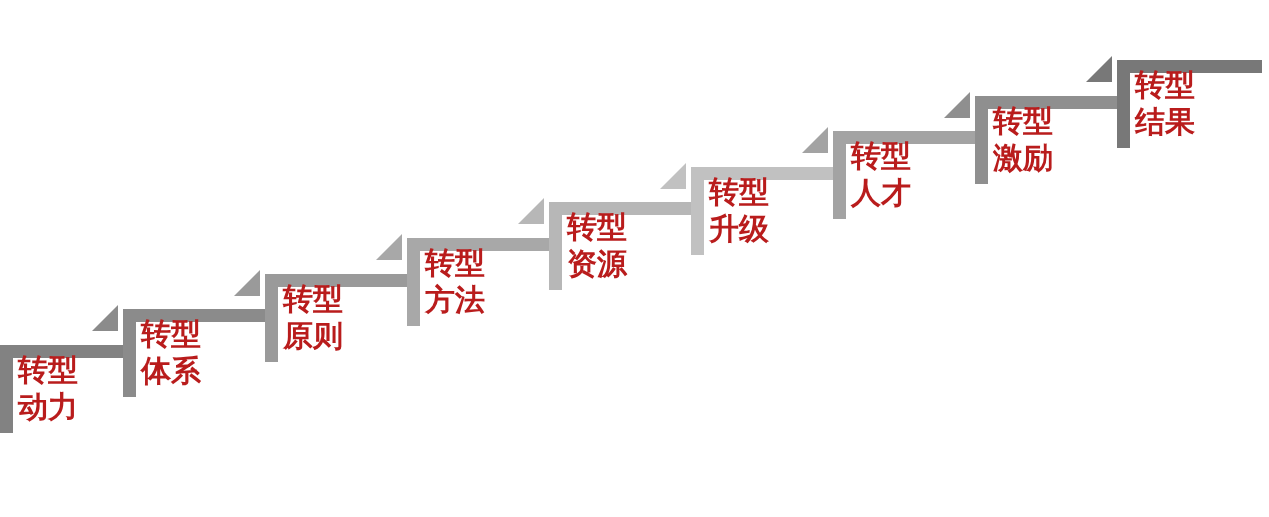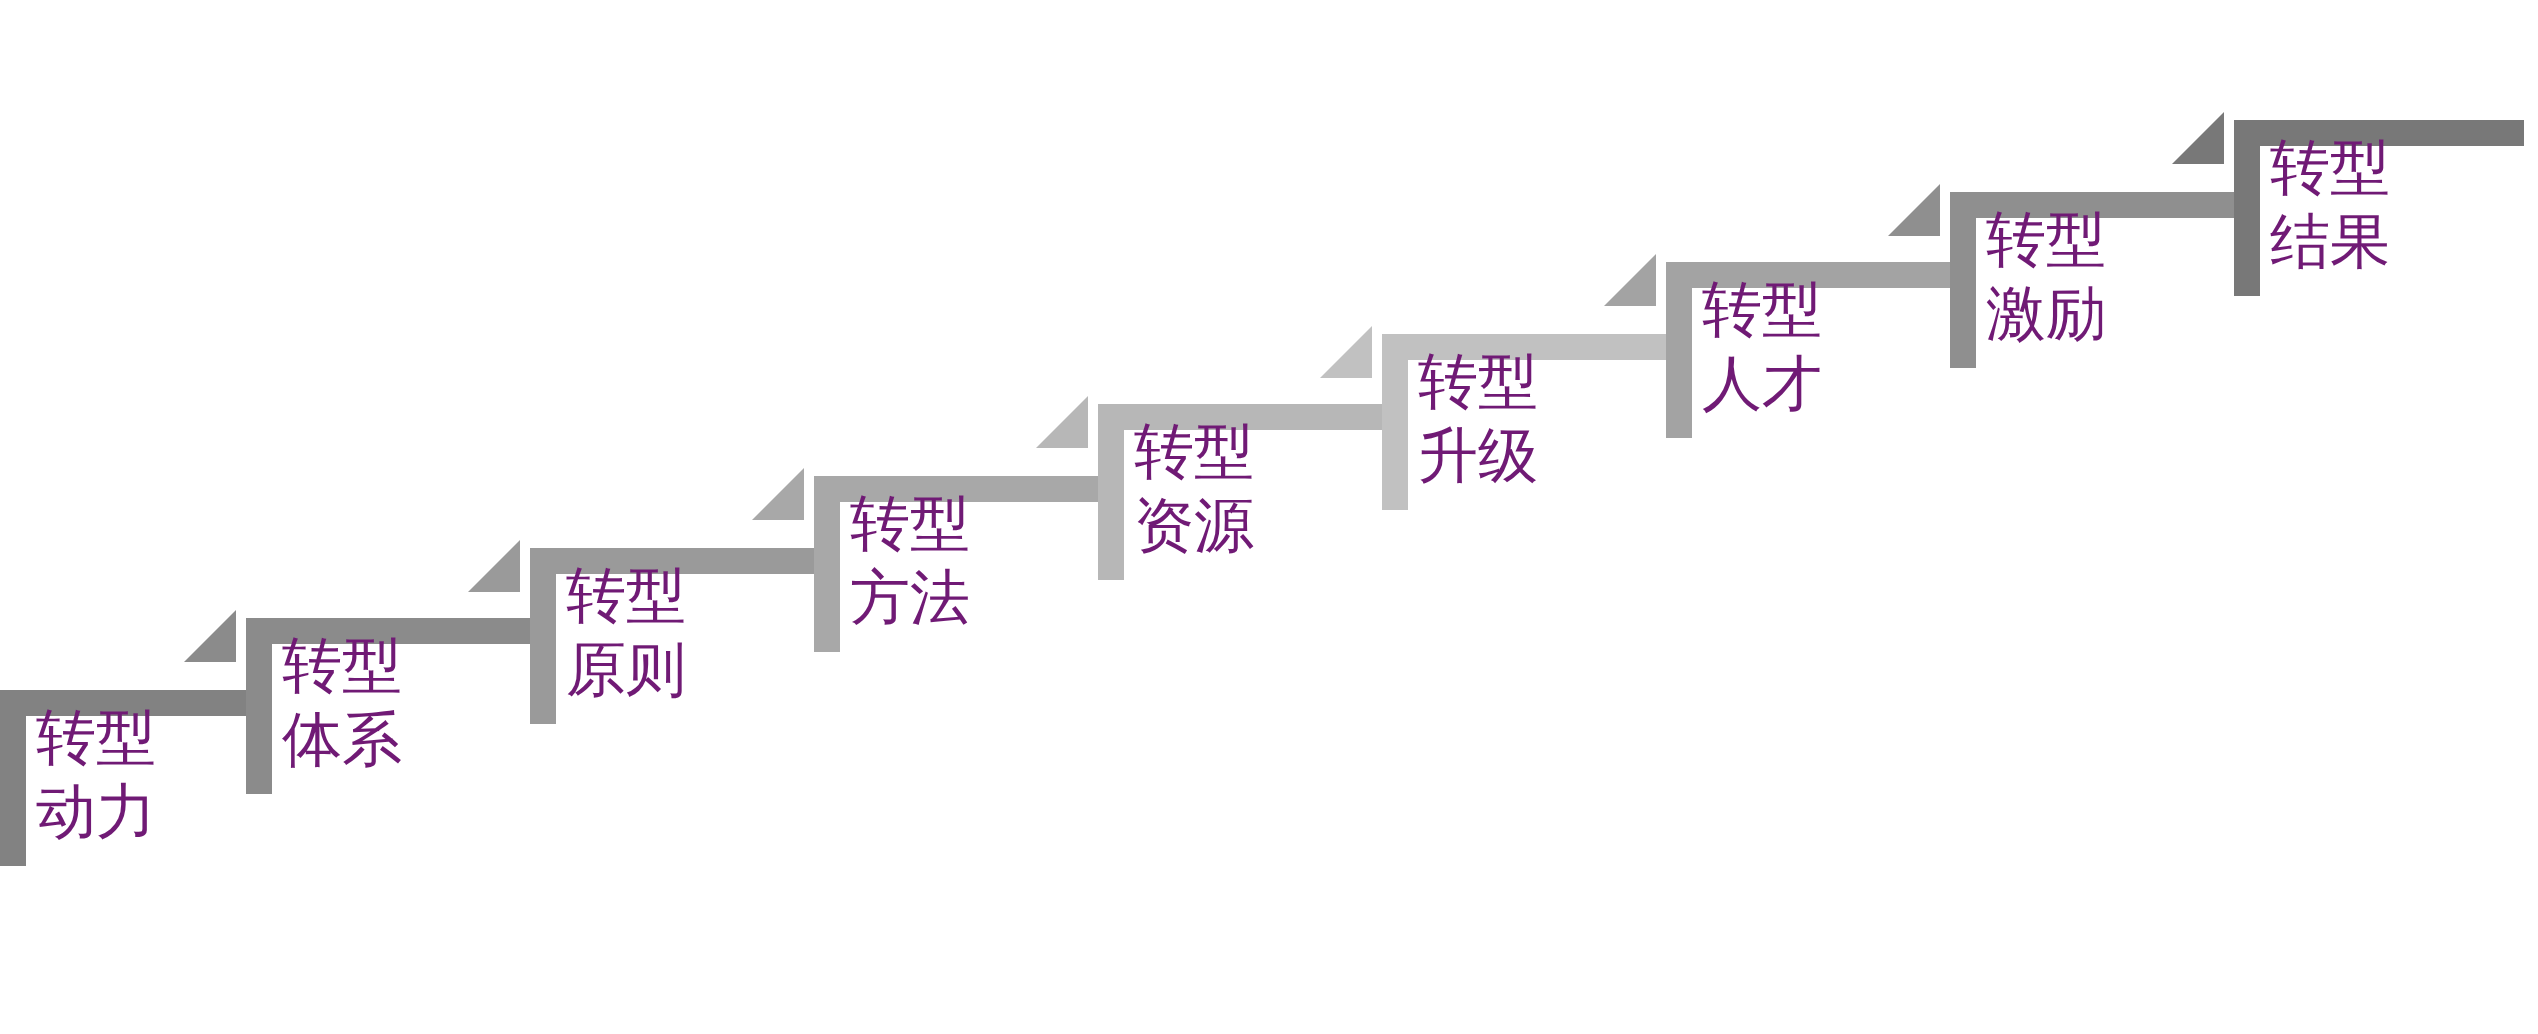--- a/index.html
+++ b/index.html
@@ -28,22 +28,22 @@
     position: absolute;
     left: -31px; top: -4px;
     width: 0; height: 0;
     border-bottom: 26px solid var(--c, #888);
     border-left: 26px solid transparent;
   }
   .label {
     position: absolute;
     left: 18px; top: 6px;
     font-size: 30px;
-    font-weight: normal;
-    color: #701a75;
+    font-weight: bold;
+    color: #b91c1c;
     line-height: 37px;
     white-space: nowrap;
   }
   .s1 { left: 0;      top: 345px; } .s1 .hbar { width: 123px; }
   .s2 { left: 123px;  top: 309px; } .s2 .hbar { width: 142px; }
   .s3 { left: 265px;  top: 274px; } .s3 .hbar { width: 142px; }
   .s4 { left: 407px;  top: 238px; } .s4 .hbar { width: 142px; }
   .s5 { left: 549px;  top: 202px; } .s5 .hbar { width: 142px; }
   .s6 { left: 691px;  top: 167px; } .s6 .hbar { width: 142px; }
   .s7 { left: 833px;  top: 131px; } .s7 .hbar { width: 142px; }

